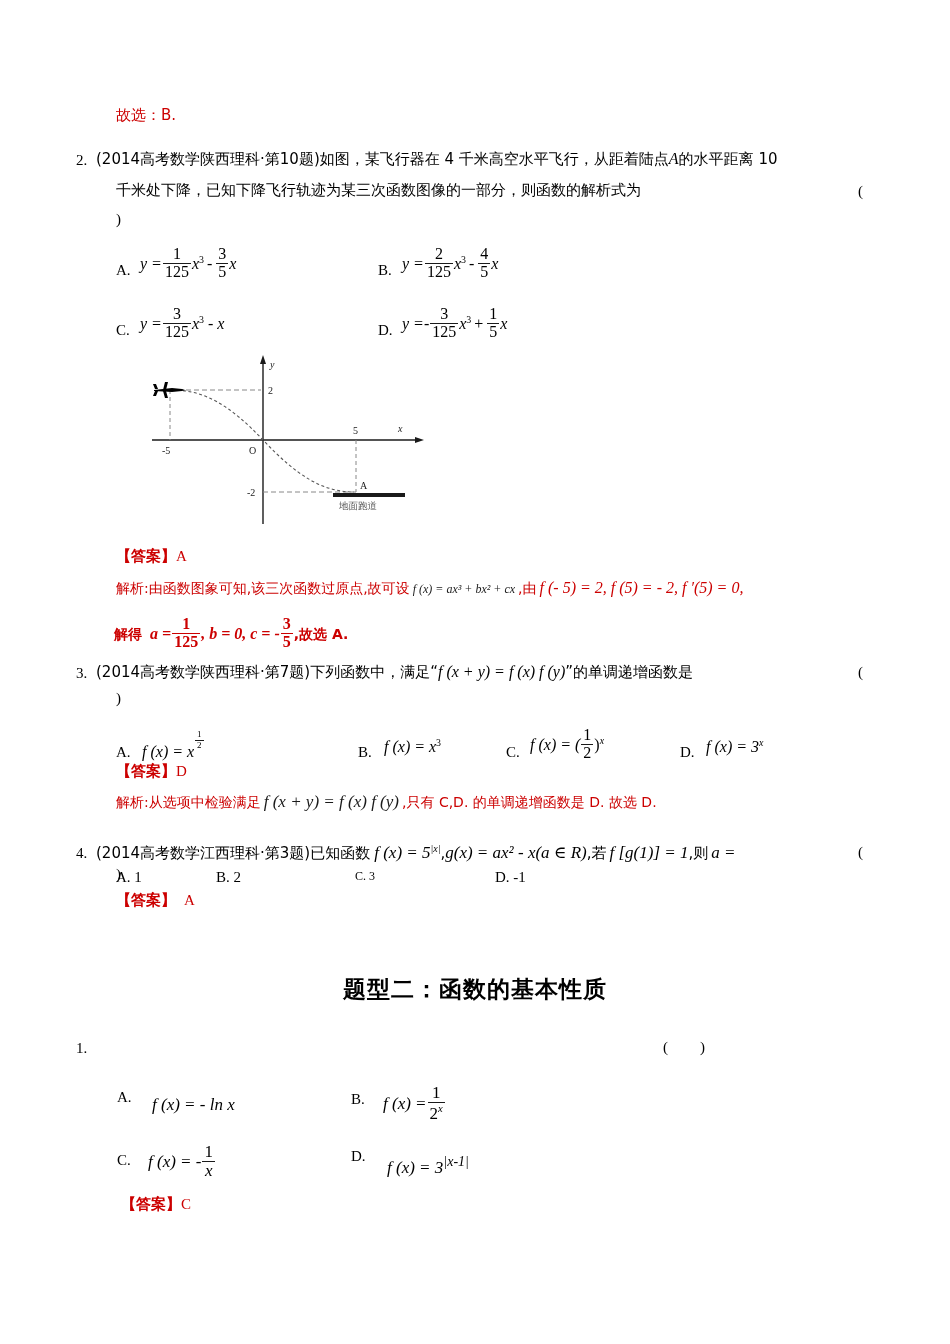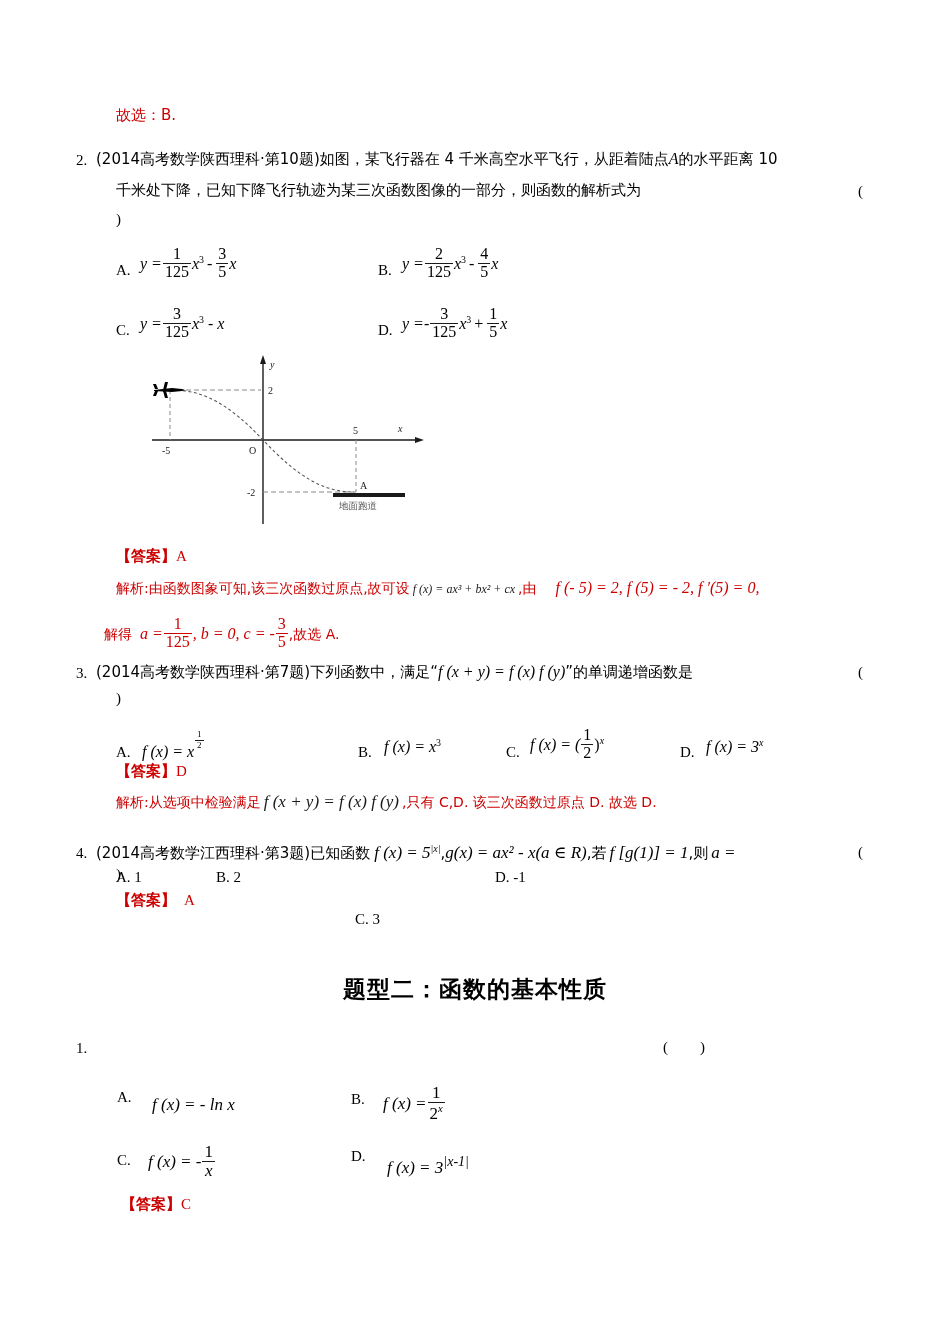--- a/index.html
+++ b/index.html
@@ -173,24 +173,24 @@
       <text x="230" y="137" font-family="Liberation Serif, serif" font-size="10" fill="#1a1a1a">A</text>
       <text x="209" y="157" font-family="DejaVu Sans, sans-serif" font-size="9.5" fill="#555">地面跑道</text>
     </svg>
   </div>
 
   <div class="t red" style="left:116px; top:549px; font-size:15px;">
     <span class="cn" style="font-weight:bold;">【答案】</span><span>A</span>
   </div>
 
   <div class="t red" style="left:116px; top:580px; font-size:14px;">
-    <span class="cn">解析:由函数图象可知,该三次函数过原点,故可设</span><span class="m blk" style="font-size:12px; padding:0 3px;">f (x) = ax³ + bx² + cx</span><span class="cn">,由</span><span class="m" style="font-size:16px; padding-left:19px;">f (- 5) = 2, f (5) = - 2, f ′(5) = 0,</span>
-  </div>
-
-  <div class="t red" style="left:104px; top:618px; font-size:14px;">
+    <span class="cn">解析:由函数图象可知,该三次函数过原点,故可设</span><span class="m blk" style="font-size:12px; padding:0 3px;">f (x) = ax³ + bx² + cx</span><span class="cn">,由</span><span class="m" style="font-size:16px; padding-left:3px;">f (- 5) = 2, f (5) = - 2, f ′(5) = 0,</span>
+  </div>
+
+  <div class="t red" style="left:114px; top:618px; font-size:14px;font-weight:bold;">
     <span class="cn">解得</span><span class="m" style="font-size:16px; padding-left:8px;">a =</span><span class="frac" style="font-size:16px;"><span class="num">1</span><span class="den" style="border-top-color:#cc0000;">125</span></span><span class="m" style="font-size:16px;">, b = 0, c = -</span><span class="frac" style="font-size:16px;"><span class="num">3</span><span class="den" style="border-top-color:#cc0000;">5</span></span><span class="cn">,故选 A.</span>
   </div>
 
   <div class="qnum" style="left:76px; top:665px;">3.</div>
 
   <div class="t" style="left:96px; top:664px; font-size:15px;">
     <span class="cn">(2014高考数学陕西理科·第7题)</span><span class="cn">下列函数中，满足</span><span class="cn">“</span><span class="m" style="font-size:16px;">f (x + y) = f (x) f (y)</span><span class="cn">”</span><span class="cn">的单调递增函数是</span>
   </div>
 
   <div class="paren" style="left:858px; top:664px;">(</div>
@@ -214,41 +214,41 @@
   <div class="opt-label" style="left:680px; top:744px;">D.</div>
   <div class="t m" style="left:706px; top:738px; font-size:16px;">
     <span>f (x) = 3</span><span class="sup">x</span>
   </div>
 
   <div class="t red" style="left:116px; top:764px; font-size:15px;">
     <span class="cn" style="font-weight:bold;">【答案】</span><span>D</span>
   </div>
 
   <div class="t red" style="left:116px; top:793px; font-size:14px;">
-    <span class="cn">解析:从选项中检验满足</span><span class="m blk" style="font-size:17px; padding:0 3px;">f (x + y) = f (x) f (y)</span><span class="cn">,只有 C,D. 该三次函数过原点 D. 故选 D.</span>
+    <span class="cn">解析:从选项中检验满足</span><span class="m blk" style="font-size:17px; padding:0 3px;">f (x + y) = f (x) f (y)</span><span class="cn">,只有 C,D. 的单调递增函数是 D. 故选 D.</span>
   </div>
 
   <div class="qnum" style="left:76px; top:845px;">4.</div>
 
   <div class="t" style="left:96px; top:844px; font-size:15px;">
     <span class="cn">(2014高考数学江西理科·第3题)</span><span class="cn">已知函数</span><span class="m" style="font-size:17px; padding-left:4px;">f (x) = 5</span><span class="sup" style="font-size:10px;">|x|</span><span class="cn">,</span><span class="m" style="font-size:17px;">g(x) = ax² - x(a ∈ R)</span><span class="cn">,若</span><span class="m" style="font-size:17px; padding-left:3px;">f [g(1)] = 1</span><span class="cn">,则</span><span class="m" style="font-size:17px; padding-left:3px;">a =</span>
   </div>
 
   <div class="paren" style="left:858px; top:844px;">(</div>
   <div class="paren" style="left:116px; top:866px;">)</div>
 
   <div class="t" style="left:116px; top:870px; font-size:15px;">
     <span>A.</span>
     <span>1</span>
   </div>
   <div class="t" style="left:216px; top:870px; font-size:15px;">
     <span>B.</span>
     <span>2</span>
   </div>
-  <div class="t" style="left:355px; top:912px; font-size:15px;">
+  <div class="t" style="left:355px; top:870px; font-size:12px;">
     <span>C.</span>
     <span>3</span>
   </div>
   <div class="t" style="left:495px; top:870px; font-size:15px;">
     <span>D.</span>
     <span>-1</span>
   </div>
 
   <div class="t red" style="left:116px; top:893px; font-size:15px;">
     <span class="cn" style="font-weight:bold;">【答案】</span><span style="padding-left:8px;">A</span>

